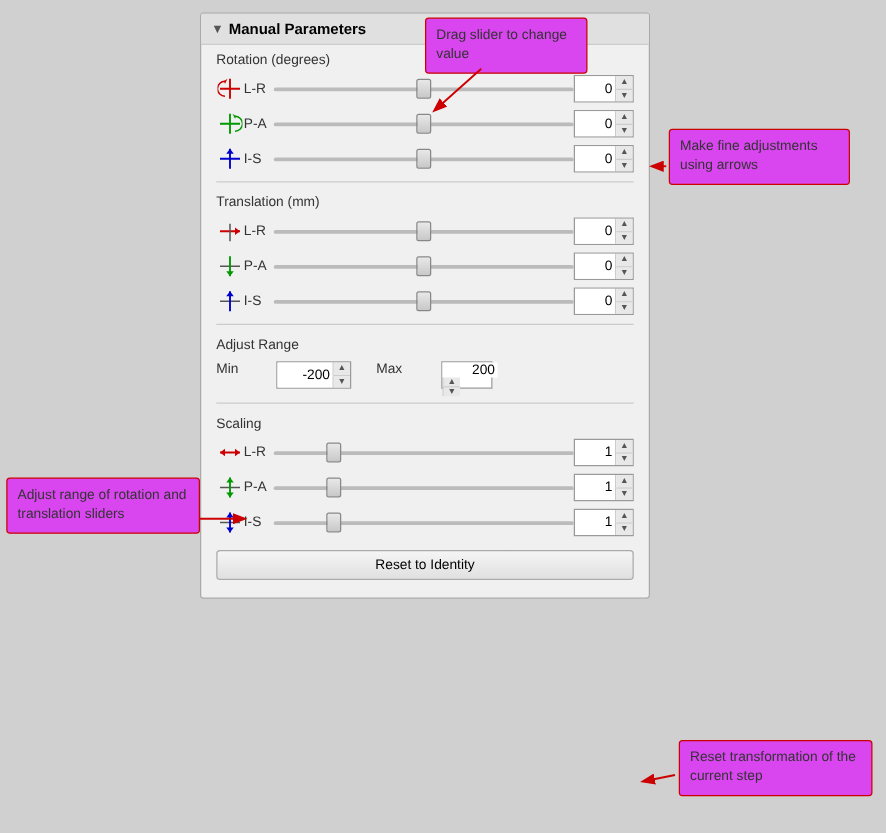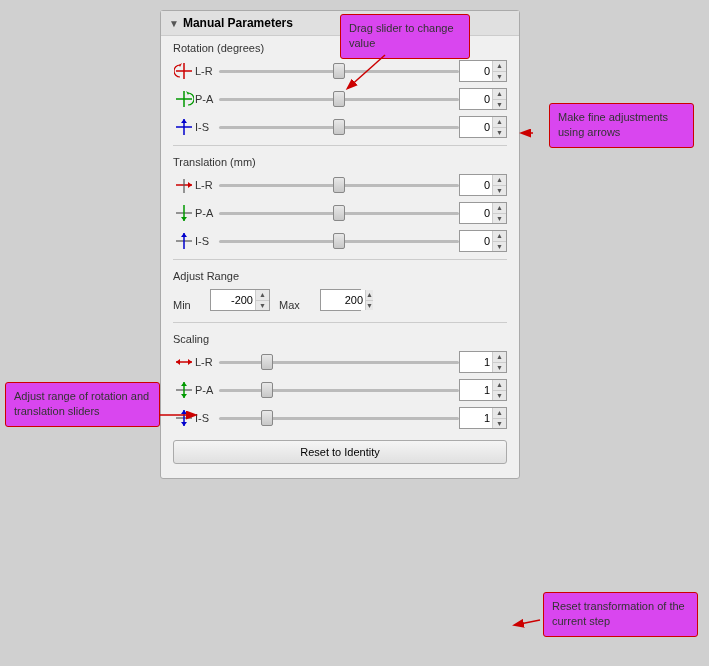--- a/index.html
+++ b/index.html
@@ -149,22 +149,22 @@
       background: #ccc;
       margin: 4px 12px;
     }
 
     .slider-range-section {
       padding: 4px 12px;
     }
 
     .range-row {
       display: flex;
-      align-items: flex-end;
-      gap: 9px;
+      align-items: flex-start;
+      gap: 20px;
       padding: 3px 0;
     }
 
     .range-label {
       font-size: 11px;
       color: #333;
       width: 28px;
     }
 
     .reset-button {
@@ -375,21 +375,21 @@
     <div class="range-row">
       <span class="range-label">Min</span>
       <div class="spinbox" style="width:60px;">
         <input type="text" value="-200" style="width: 44px;">
         <div class="spinbox-arrows">
           <button class="spin-btn">▲</button>
           <button class="spin-btn">▼</button>
         </div>
       </div>
       <span class="range-label" style="width:32px;">Max</span>
-      <div class="spinbox" style="width:41px;">
+      <div class="spinbox" style="width:41px;flex-direction:column;">
         <input type="text" value="200" style="width: 44px;">
         <div class="spinbox-arrows">
           <button class="spin-btn">▲</button>
           <button class="spin-btn">▼</button>
         </div>
       </div>
     </div>
   </div>
 
   <div class="divider"></div>
@@ -489,21 +489,21 @@
 
   <line x1="385" y1="55" x2="348" y2="88" stroke="#cc0000" stroke-width="1.5" marker-end="url(#arrowhead-red)"></line>
 
   <line x1="533" y1="133" x2="522" y2="133" stroke="#cc0000" stroke-width="1.5" marker-end="url(#arrowhead-red)"></line>
 
   <line x1="160" y1="415" x2="195" y2="415" stroke="#cc0000" stroke-width="1.5" marker-end="url(#arrowhead-red)"></line>
 
   <line x1="540" y1="620" x2="515" y2="625" stroke="#cc0000" stroke-width="1.5" marker-end="url(#arrowhead-red)"></line>
 </svg>
 
-<div class="tooltip-box" style="left:549px; top:103px; max-width:145px;">
+<div class="tooltip-box" style="left:535px; top:103px; max-width:145px;">
   <span>Make fine adjustments using arrows</span>
 </div>
 
 <div class="tooltip-box" style="left:5px; top:382px; max-width:155px;">
   <span>Adjust range of rotation and translation sliders</span>
 </div>
 
 <div class="tooltip-box" style="left:543px; top:592px; max-width:155px;">
   <span>Reset transformation of the current step</span>
 </div>

